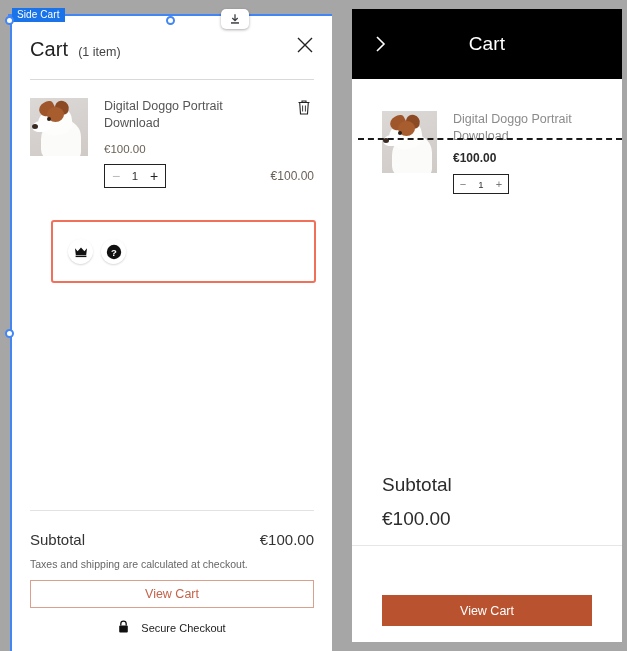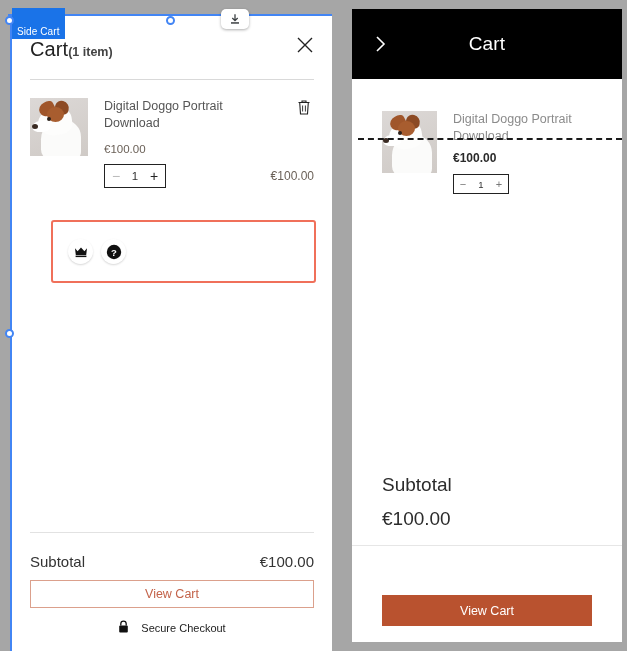--- a/index.html
+++ b/index.html
@@ -16,21 +16,21 @@
     position:absolute;left:0;top:0;width:340px;height:651px;
   }
   #sel-line{
     position:absolute;left:8px;top:14px;width:324px;height:2px;
     background:#4285f4;
   }
   #sel-label{
     position:absolute;left:12px;top:8px;
     background:#1a73e8;color:#fff;
     font-size:10px;line-height:13px;
-    padding:17px 5px 1px 5px;
+    padding:0 5px 1px 5px;
     font-family:"Liberation Sans", sans-serif;
     white-space:nowrap;
     letter-spacing:.1px;
   }
   .handle-dot{
     position:absolute;width:9px;height:9px;border-radius:50%;
     background:#fff;border:2px solid #4285f4;box-sizing:border-box;
   }
   #handle-topleft{left:5px;top:16px;}
   #handle-topmid{left:166px;top:16px;}
@@ -59,21 +59,21 @@
   .cart-header{
     display:flex;align-items:baseline;
     padding:22px 22px 0 18px;
     position:relative;
   }
   .cart-title{
     font-size:20px;color:#222;font-weight:400;
     letter-spacing:.1px;
   }
   .cart-count{
-    font-size:12.5px;color:#444;margin-left:0;font-weight:bold;
+    font-size:12.5px;color:#444;margin-left:10px;
   }
   .close-x{
     position:absolute;right:16px;top:18px;
     width:22px;height:22px;cursor:pointer;
   }
   .hr{
     height:1px;background:#d9d9d9;margin:18px 18px 0 18px;
   }
 
   
@@ -289,20 +289,21 @@
 
     <div class="cart-spacer"></div>
 
     <div class="foot-hr"></div>
 
     <div class="subtotal-row">
       <span class="subtotal-label">Subtotal</span>
       <span class="subtotal-val">€100.00</span>
     </div>
 
+    <div class="tax-note">Taxes and shipping are calculated at checkout.</div>
 
     <div class="btn-viewcart">View Cart</div>
 
     <div class="secure-row">
       <span>
         <svg width="11" height="13" viewBox="0 0 11 13" aria-hidden="true">
           <path d="M2.8 5.5 V3.8 a2.7 2.7 0 0 1 5.4 0 V5.5" stroke="#111" stroke-width="1.3" fill="none"></path>
           <rect x="1.2" y="5.4" width="8.6" height="7" rx="1" fill="#111"></rect>
         </svg>
       </span>

